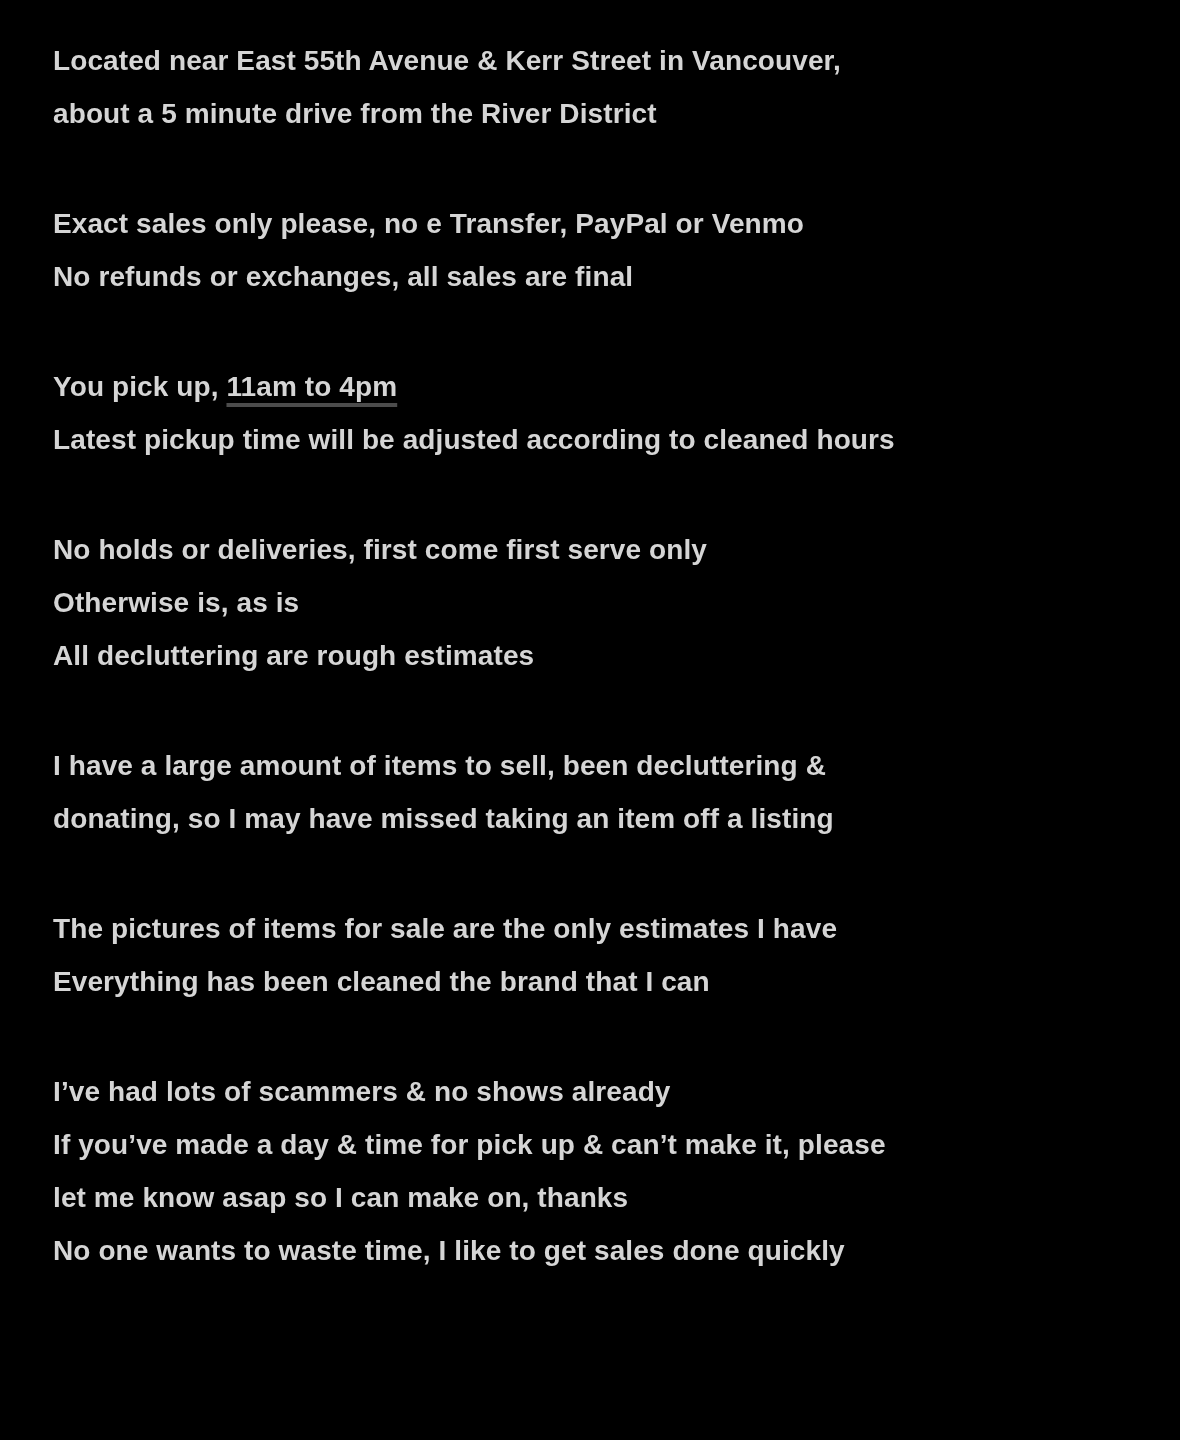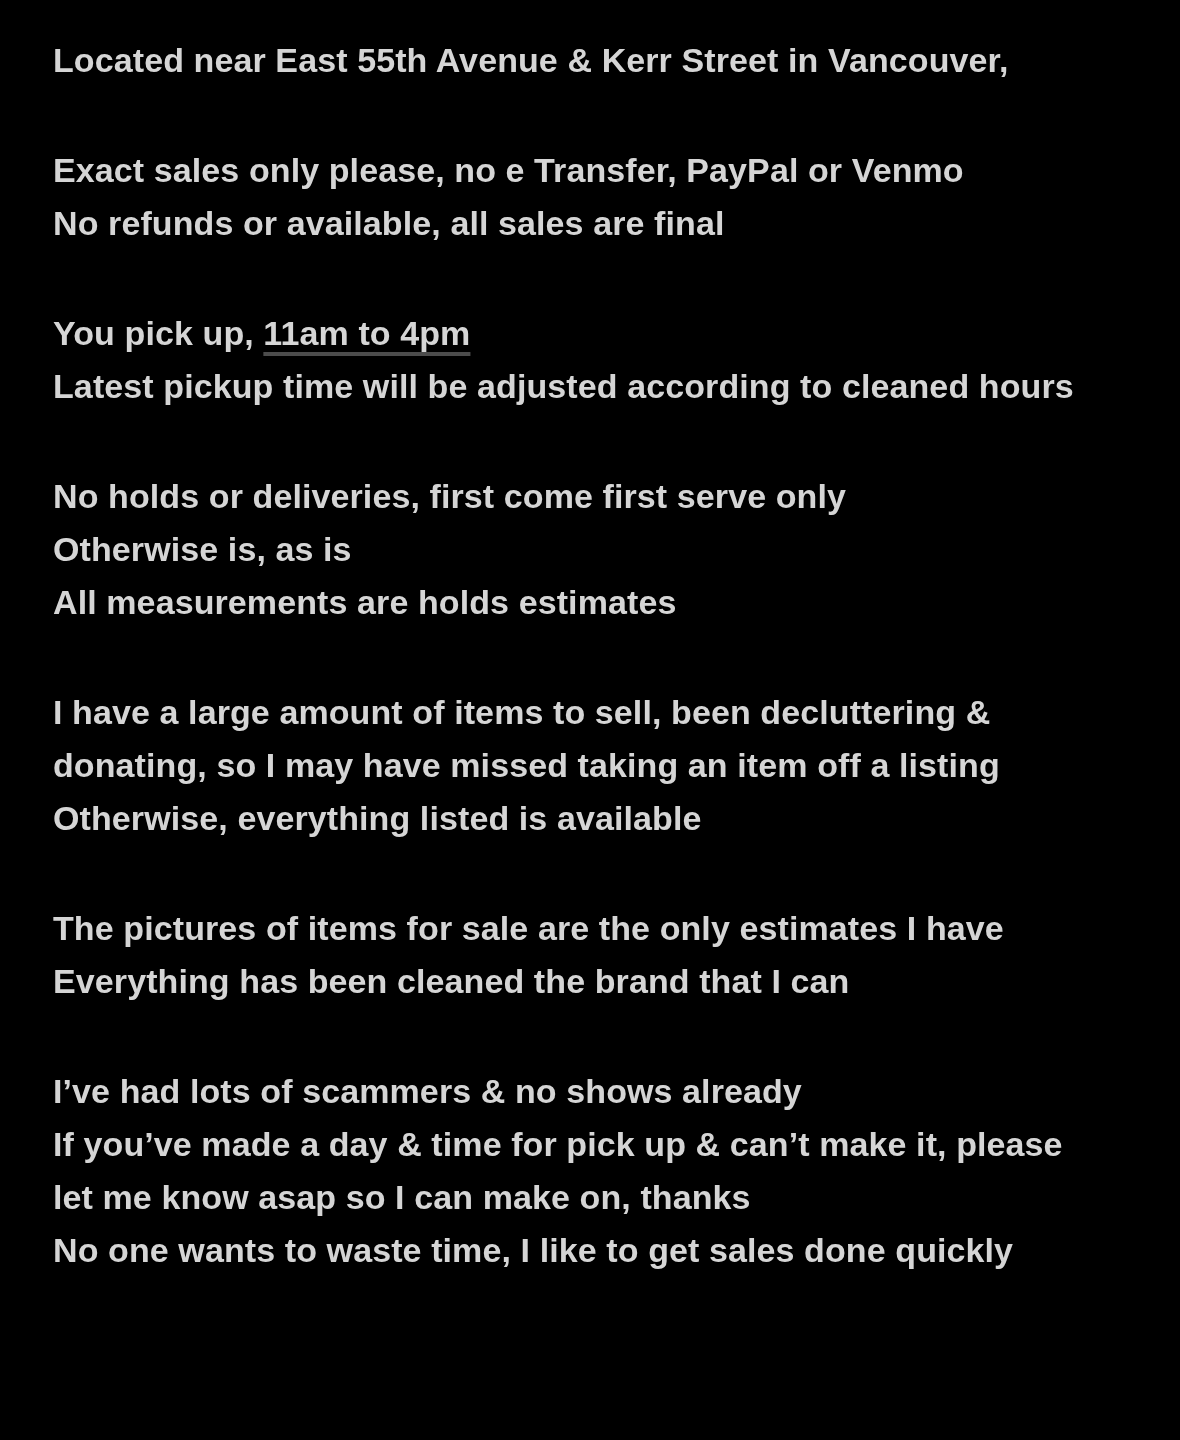--- a/index.html
+++ b/index.html
@@ -11,21 +11,21 @@
     width: 1180px;
     height: 1440px;
     overflow: hidden;
   }
   .note {
     box-sizing: border-box;
     width: 1180px;
     padding: 34px 40px 0 53px;
     font-family: "Liberation Sans", sans-serif;
     font-weight: 600;
-    font-size: 34px;
+    font-size: 28px;
     line-height: 53px;
     letter-spacing: 0.1px;
     color: #d5d5d5;
   }
   .para {
     margin: 0 0 57px 0;
   }
   .para:last-child {
     margin-bottom: 0;
   }
@@ -40,42 +40,42 @@
     text-underline-offset: 7px;
   }
 </style>
 </head>
 <body>
 
 <main class="note">
 
   <p class="para">
     <span class="line">Located near East 55th Avenue &amp; Kerr Street in Vancouver,</span>
+    <span class="line">about a 5 minute drive from the River District</span>
   </p>
 
   <p class="para">
     <span class="line">Exact sales only please, no e Transfer, PayPal or Venmo</span>
-    <span class="line">No refunds or available, all sales are final</span>
+    <span class="line">No refunds or exchanges, all sales are final</span>
   </p>
 
   <p class="para">
     <span class="line"><span>You pick up, </span><span class="u">11am to 4pm</span></span>
     <span class="line">Latest pickup time will be adjusted according to cleaned hours</span>
   </p>
 
   <p class="para">
     <span class="line">No holds or deliveries, first come first serve only</span>
     <span class="line">Otherwise is, as is</span>
-    <span class="line">All measurements are holds estimates</span>
+    <span class="line">All decluttering are rough estimates</span>
   </p>
 
   <p class="para">
     <span class="line">I have a large amount of items to sell, been decluttering &amp;</span>
     <span class="line">donating, so I may have missed taking an item off a listing</span>
-    <span class="line">Otherwise, everything listed is available</span>
   </p>
 
   <p class="para">
     <span class="line">The pictures of items for sale are the only estimates I have</span>
     <span class="line">Everything has been cleaned the brand that I can</span>
   </p>
 
   <p class="para">
     <span class="line">I’ve had lots of scammers &amp; no shows already</span>
     <span class="line">If you’ve made a day &amp; time for pick up &amp; can’t make it, please</span>

